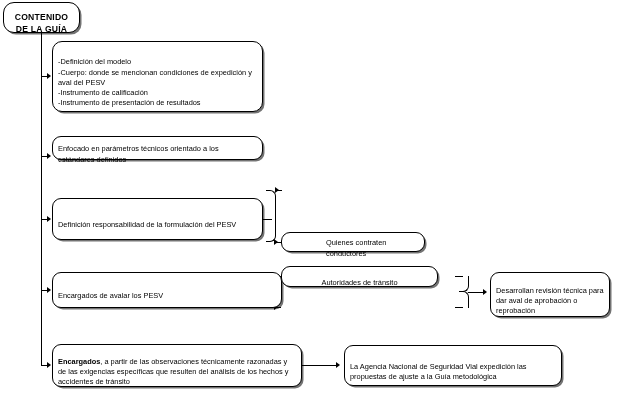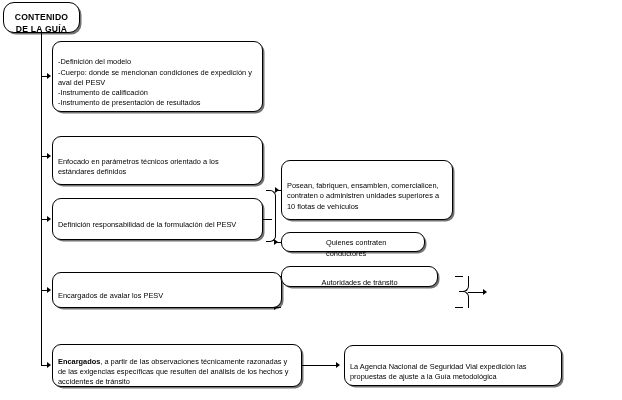--- a/index.html
+++ b/index.html
@@ -121,52 +121,52 @@
   <div class="arrow right" style="left:483px; top:289px;"></div>
 
   <div class="ln h" style="left:302px; top:365px; width:36px;"></div>
   <div class="arrow right" style="left:336px; top:362px;"></div>
 
   <div class="node title center" style="left:3px; top:2px; width:77px; height:31px;">
     <span class="txt">CONTENIDO
 DE LA GUÍA</span>
   </div>
 
-  <div class="node" style="left:52px; top:41px; width:211px; height:71px;">
+  <div class="node" style="left:52px; top:41px; width:211px; height:71px;border-radius:10px;">
     <span class="txt">-Definición del modelo
 -Cuerpo: donde se mencionan condiciones de expedición y aval del PESV
 -Instrumento de calificación
 -Instrumento de presentación de resultados</span>
   </div>
 
-  <div class="node" style="left:52px; top:136px; width:211px; height:49px;">
+  <div class="node" style="left:52px; top:136px; width:211px; height:24px;">
     <span class="txt">Enfocado en parámetros técnicos orientado a los estándares definidos</span>
   </div>
 
   <div class="node" style="left:52px; top:198px; width:211px; height:42px;">
     <span class="txt">Definición responsabilidad de la formulación del PESV</span>
   </div>
 
-  <div class="node" style="left:281px; top:160px; width:172px; height:60px;">
-    <span class="txt">Posean, fabriquen, ensamblen, comercialicen, contraten o administren unidades superiores a 10 flotas de vehículos</span>
-  </div>
 
   <div class="node" style="left:281px; top:232px; width:144px; height:20px;padding-left:39px;">
     <span class="txt">Quienes contraten conductores</span>
   </div>
 
   <div class="node" style="left:52px; top:272px; width:230px; height:36px;">
     <span class="txt">Encargados de avalar los PESV</span>
   </div>
 
   <div class="node center" style="left:281px; top:266px; width:157px; height:21px;">
     <span class="txt">Autoridades de tránsito</span>
   </div>
 
 
+  <div class="node" style="left:490px; top:272px; width:120px; height:45px;">
+    <span class="txt">Desarrollan revisión técnica para dar aval de aprobación o reprobación</span>
+  </div>
 
   <div class="node bold-lead" style="left:52px; top:344px; width:250px; height:43px;">
     <span class="txt"><b>Encargados</b><span>, a partir de las observaciones técnicamente razonadas y de las exigencias específicas que resulten del análisis de los hechos y accidentes de tránsito</span></span>
   </div>
 
   <div class="node" style="left:344px; top:345px; width:218px; height:41px;">
     <span class="txt">La Agencia Nacional de Seguridad Vial expedición las propuestas de ajuste a la Guía metodológica</span>
   </div>
 
 </div>

